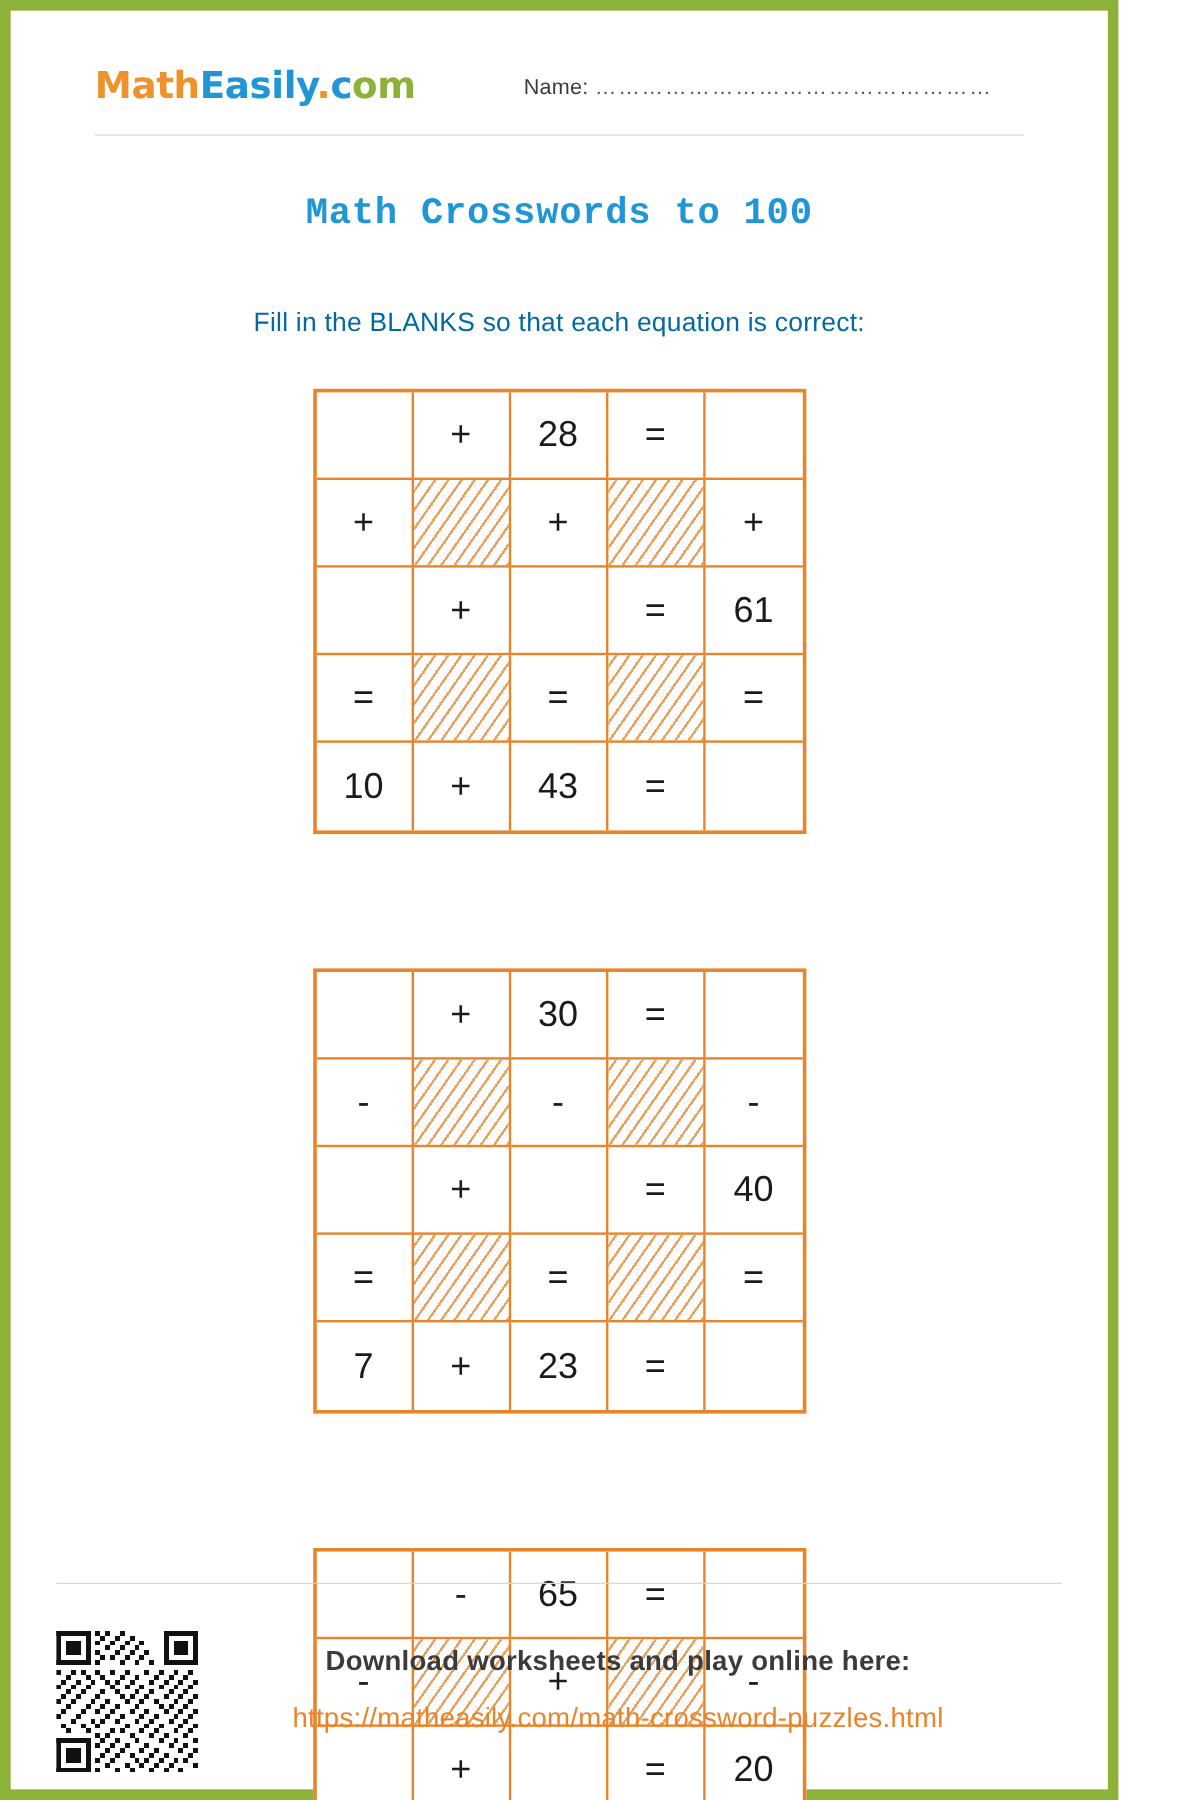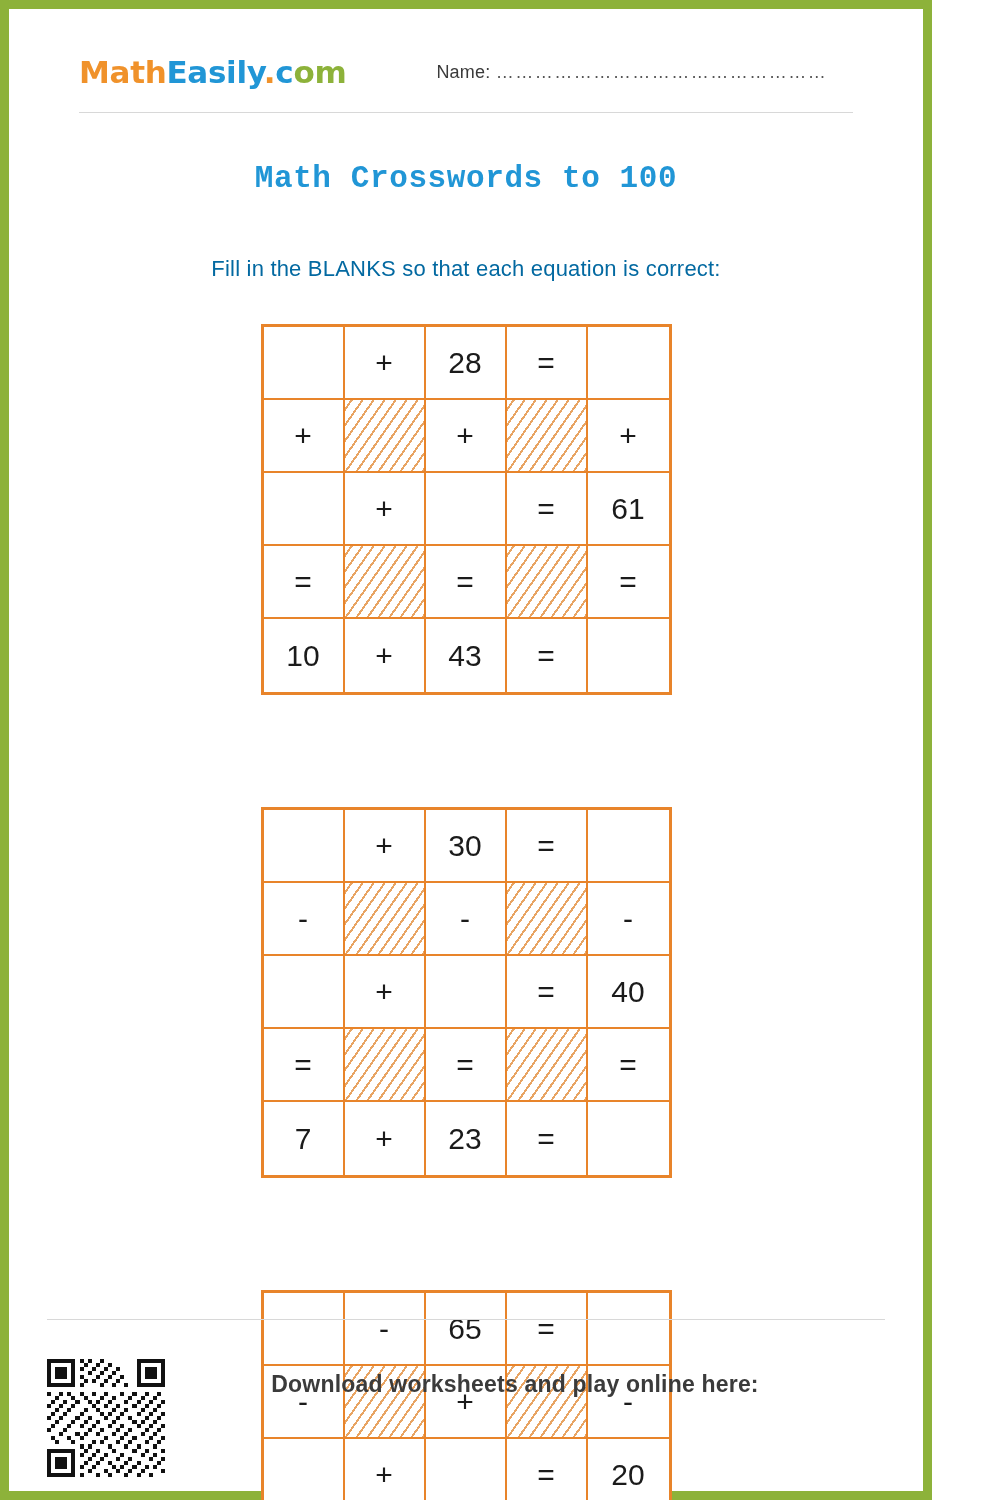--- a/index.html
+++ b/index.html
@@ -468,17 +468,18 @@
           <rect x="8" y="28" width="1" height="1"></rect>
             <rect x="12" y="28" width="1" height="1"></rect>
             <rect x="15" y="28" width="1" height="1"></rect>
             <rect x="19" y="28" width="1" height="1"></rect>
             <rect x="22" y="28" width="1" height="1"></rect>
             <rect x="25" y="28" width="1" height="1"></rect>
         </g>
       </svg>
       <div class="footer-text">
         <div class="footer-line1">Download worksheets and play online here:</div>
+        <a class="footer-link" href="#">https://matheasily.com/math-crossword-puzzles.html</a>
       </div>
     </div>
 
   </div>
 </div>
 
 </body></html>

